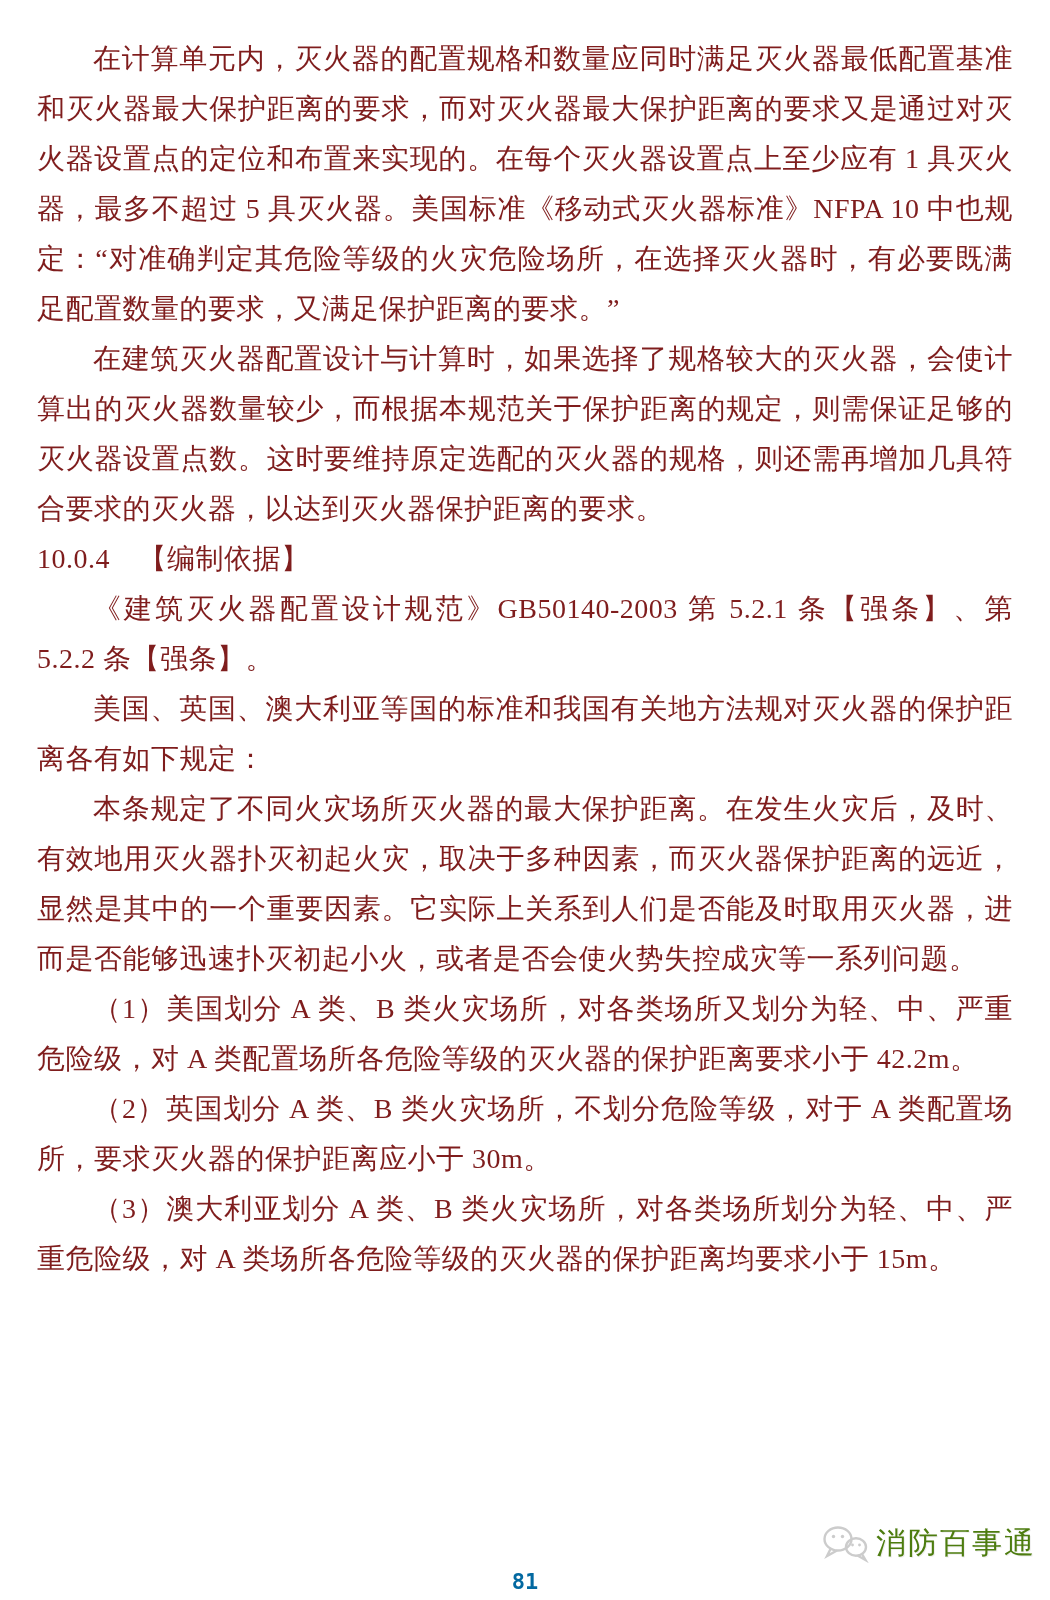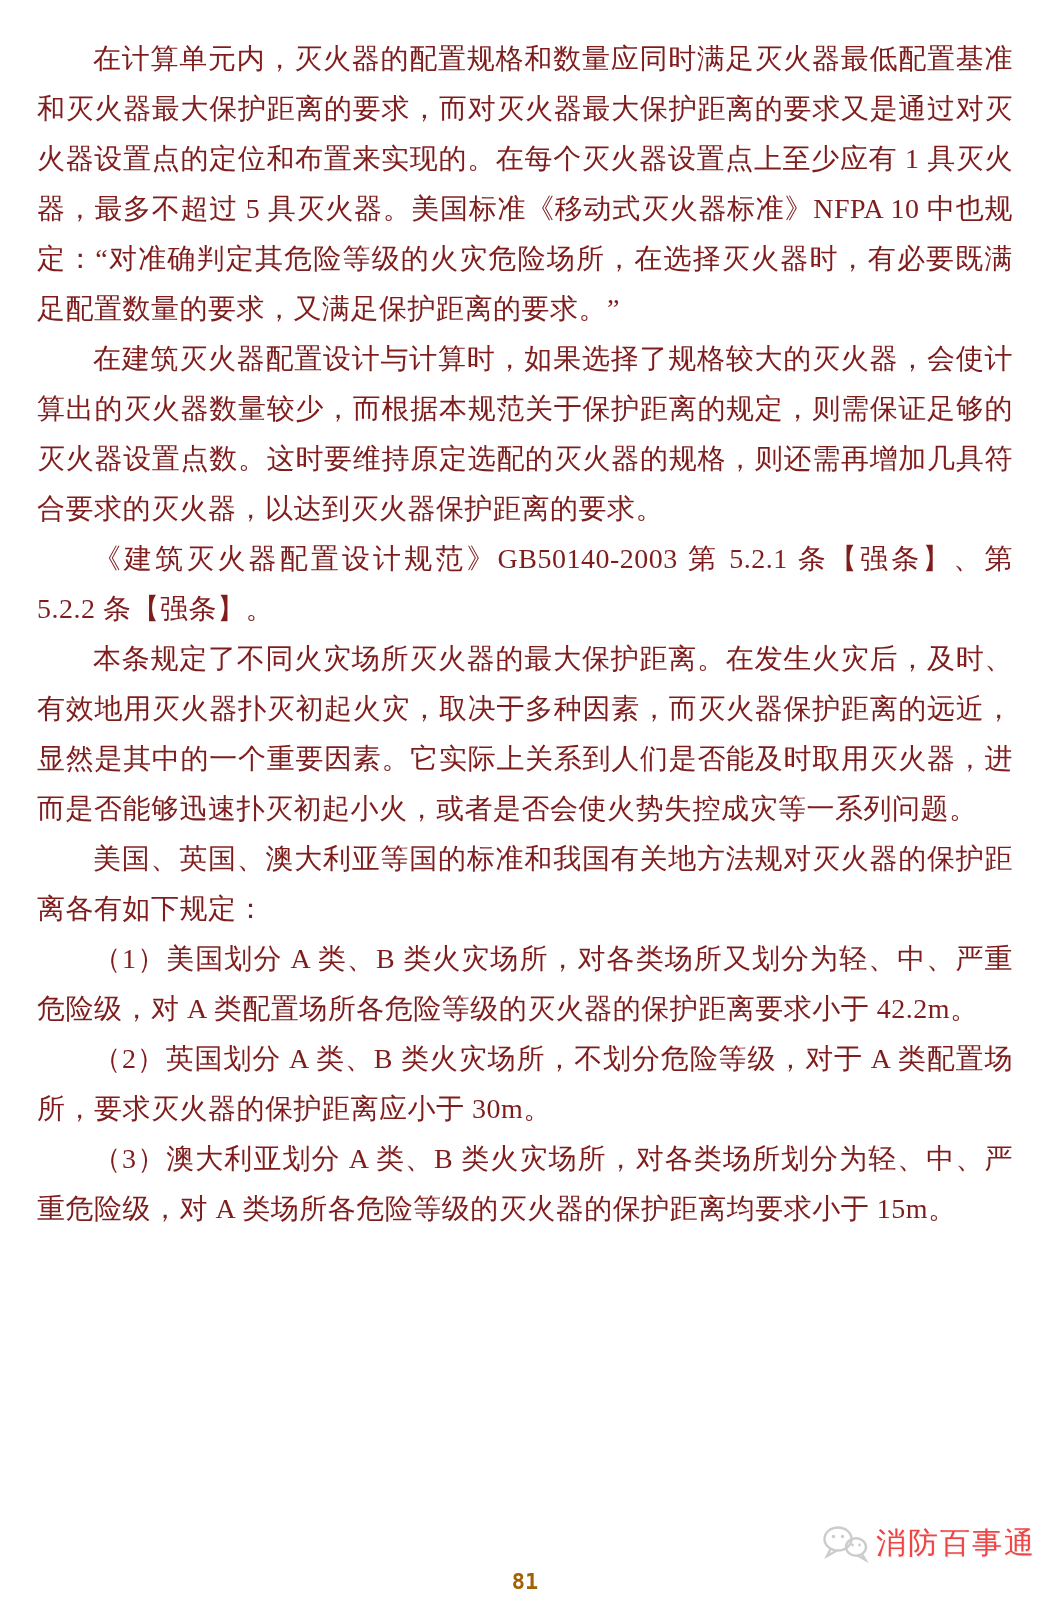--- a/index.html
+++ b/index.html
@@ -31,49 +31,50 @@
   .page p.no-indent {
     text-indent: 0;
   }
   .watermark {
     position: absolute;
     right: 14px;
     bottom: 36px;
     display: flex;
     align-items: center;
     gap: 7px;
-    color: #ef4444;
+    color: #4d7c0f;
     font-size: 30px;
     letter-spacing: 2px;
     text-shadow: 1px 1px 0 #efefef;
     white-space: nowrap;
     justify-content: center;
   }
   .watermark svg { display: block; }
   .page-number {
     position: absolute;
     bottom: 6px;
     left: 0;
     right: 0;
     text-align: center;
     font-size: 22px;
     font-weight: bold;
-    color: #a16207;
+    color: #0369a1;
     font-family: "DejaVu Sans Mono", "Liberation Mono", monospace;
   }
 </style>
 </head>
 <body>
 
 <div class="page">
   <p>在计算单元内，灭火器的配置规格和数量应同时满足灭火器最低配置基准和灭火器最大保护距离的要求，而对灭火器最大保护距离的要求又是通过对灭火器设置点的定位和布置来实现的。在每个灭火器设置点上至少应有 1 具灭火器，最多不超过 5 具灭火器。美国标准《移动式灭火器标准》NFPA 10 中也规定：“对准确判定其危险等级的火灾危险场所，在选择灭火器时，有必要既满足配置数量的要求，又满足保护距离的要求。”</p>
   <p>在建筑灭火器配置设计与计算时，如果选择了规格较大的灭火器，会使计算出的灭火器数量较少，而根据本规范关于保护距离的规定，则需保证足够的灭火器设置点数。这时要维持原定选配的灭火器的规格，则还需再增加几具符合要求的灭火器，以达到灭火器保护距离的要求。</p>
+  <p class="no-indent">10.0.4　【编制依据】</p>
   <p>《建筑灭火器配置设计规范》GB50140-2003 第 5.2.1 条【强条】、第 5.2.2 条【强条】。</p>
+  <p>美国、英国、澳大利亚等国的标准和我国有关地方法规对灭火器的保护距离各有如下规定：</p>
   <p>本条规定了不同火灾场所灭火器的最大保护距离。在发生火灾后，及时、有效地用灭火器扑灭初起火灾，取决于多种因素，而灭火器保护距离的远近，显然是其中的一个重要因素。它实际上关系到人们是否能及时取用灭火器，进而是否能够迅速扑灭初起小火，或者是否会使火势失控成灾等一系列问题。</p>
-  <p>美国、英国、澳大利亚等国的标准和我国有关地方法规对灭火器的保护距离各有如下规定：</p>
   <p>（1）美国划分 A 类、B 类火灾场所，对各类场所又划分为轻、中、严重危险级，对 A 类配置场所各危险等级的灭火器的保护距离要求小于 42.2m。</p>
   <p>（2）英国划分 A 类、B 类火灾场所，不划分危险等级，对于 A 类配置场所，要求灭火器的保护距离应小于 30m。</p>
   <p>（3）澳大利亚划分 A 类、B 类火灾场所，对各类场所划分为轻、中、严重危险级，对 A 类场所各危险等级的灭火器的保护距离均要求小于 15m。</p>
 </div>
 
 <div class="watermark">
   <span>
     <svg width="48" height="38" viewBox="0 0 48 38">
       <g fill="none" stroke="#cccccc" stroke-width="2.4">
         <ellipse cx="17" cy="14" rx="13.5" ry="11.5"></ellipse>

